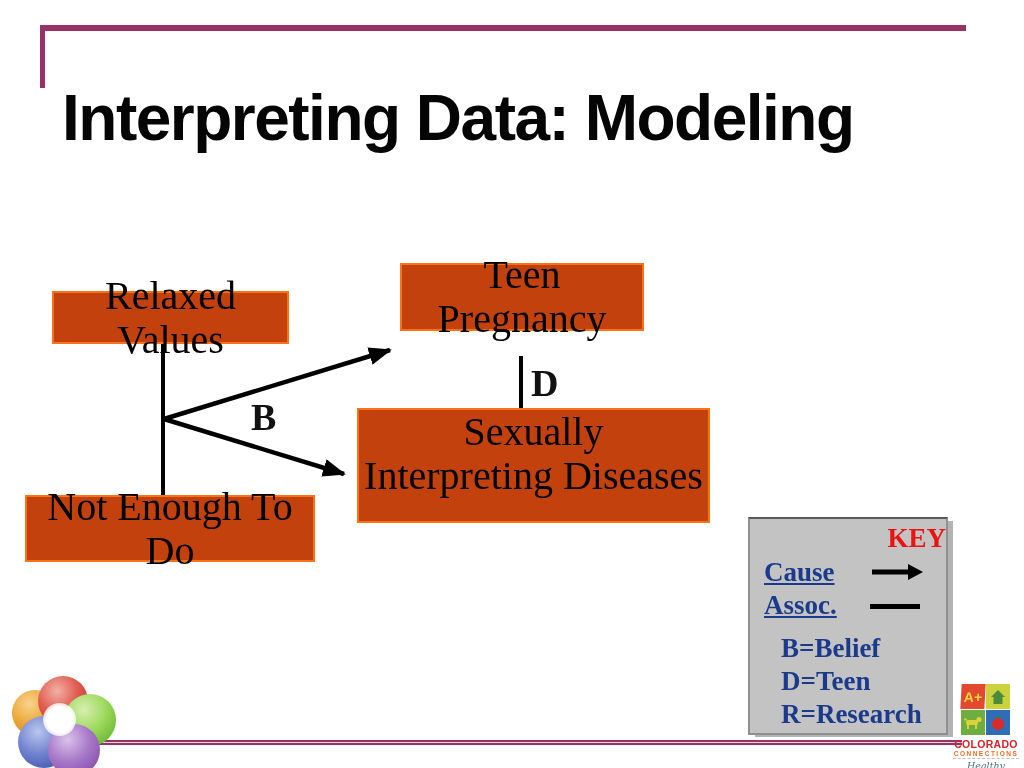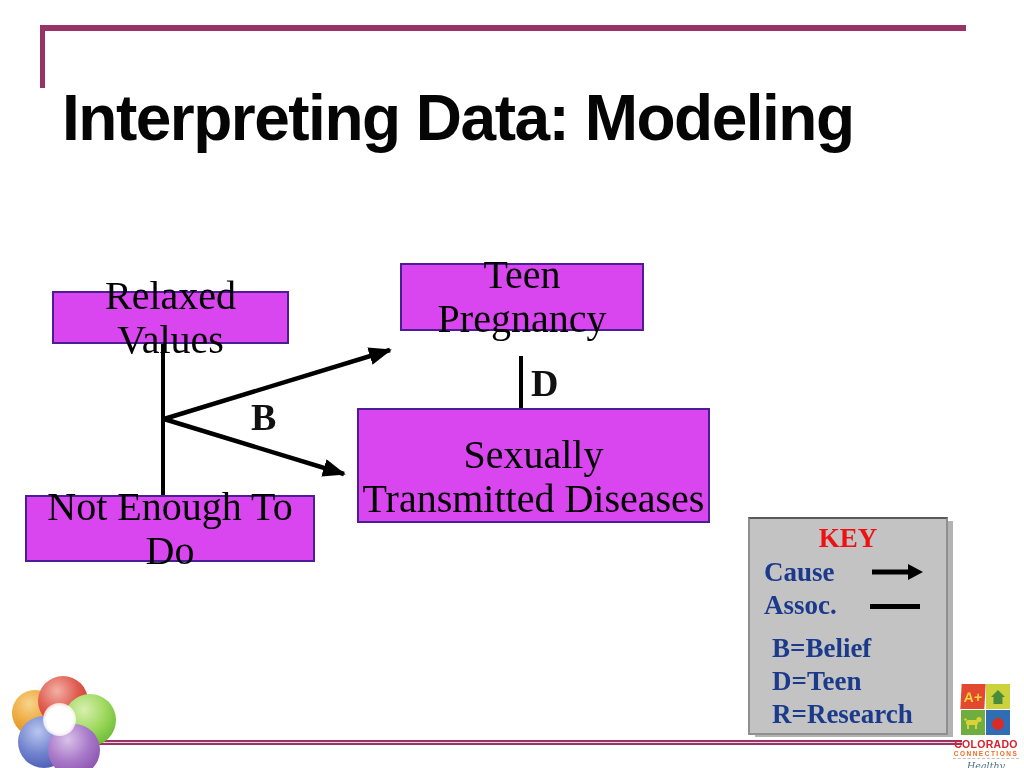--- a/index.html
+++ b/index.html
@@ -12,48 +12,48 @@
   .rule-top-h { position:absolute; left:40px; top:25px; width:926px; height:6px; background:#993366; }
   .rule-top-v { position:absolute; left:40px; top:25px; width:5px;  height:63px; background:#993366; }
   .page-title {
     position:absolute; left:62px; top:42px; white-space:nowrap;
     font-family:"Liberation Sans", sans-serif; font-size:64px; letter-spacing:-1.5px;
     color:#050505; line-height:1.05;text-align:center;
   }
 
   
   .dbox {
-    position:absolute; box-sizing:border-box; border:2px solid #4c1d95; background:#d946ef;
+    position:absolute; box-sizing:border-box; border:2px solid #f97316; background:#c2410c;
     display:flex; align-items:center; justify-content:center;
     font-size:40px; text-align:center; line-height:1.1;
   }
   .box-relaxed { left:52px;  top:291px; width:237px; height:53px; }
   .box-teen    { left:400px; top:263px; width:244px; height:68px; }
   .box-std     { left:357px; top:408px; width:353px; height:115px;
-                 flex-direction:column; justify-content:flex-end; }
+                 flex-direction:column; justify-content:flex-start; }
   .box-not     { left:25px;  top:495px; width:290px; height:67px; }
 
   .edge-label { position:absolute; font-weight:bold; font-size:38px; color:#111; }
   .label-b { left:251px; top:395px; }
   .label-d { left:531px; top:361px; }
 
   .connectors { position:absolute; left:0; top:0; pointer-events:none; }
 
   
   .key-box {
     position:absolute; left:748px; top:517px; width:200px; height:218px;
     box-sizing:border-box; background:#c3c3c3;
     border:2px solid #8f8f8f; border-top-color:#595959;
     box-shadow:6px 3px 0 -1px #b3b3b3;
   }
-  .key-title { margin-top:4px; text-align:center; font-weight:bold; font-size:27px; color:#ee1111; }
+  .key-title { margin-top:4px; text-align:right; font-weight:bold; font-size:27px; color:#ee1111; }
   .key-row   { display:flex; align-items:center; margin:3px 0 0 14px; height:30px; }
-  .key-row .lbl { font-weight:bold; font-size:27px; color:#1b3a8c; width:106px; }
+  .key-row .lbl { font-weight:bold; font-size:27px; color:#1b3a8c; width:106px;text-decoration:underline; }
   .assoc-line { width:50px; height:5px; background:#000; margin-top:2px; }
-  .key-legend { margin:12px 0 0 22px; }
+  .key-legend { margin:12px 0 0 31px; }
   .key-legend .item { font-weight:bold; font-size:27px; color:#1b3a8c; line-height:33px; }
 
   
   .rule-bottom {
     position:absolute; left:40px; top:740px; width:922px; height:5px; z-index:1;
     background:linear-gradient(to bottom,#993366 0,#993366 1.7px,#e9d3e0 1.7px,#e9d3e0 3.2px,#993366 3.2px,#993366 5px);
   }
 
   
   .orb-logo { position:absolute; left:12px; top:676px; width:100px; height:92px; z-index:2; }
@@ -108,21 +108,21 @@
   </svg>
 
   <div class="dbox box-relaxed">
     <span>Relaxed Values</span>
   </div>
   <div class="dbox box-teen">
     <span>Teen Pregnancy</span>
   </div>
   <div class="dbox box-std">
     <span>Sexually</span>
-    <span>Transmitted Diseases</span>
+    <span>Interpreting Diseases</span>
   </div>
   <div class="dbox box-not">
     <span>Not Enough To Do</span>
   </div>
 
   <div class="edge-label label-b">B</div>
   <div class="edge-label label-d">D</div>
 
   <div class="key-box">
     <div class="key-title">KEY</div>

